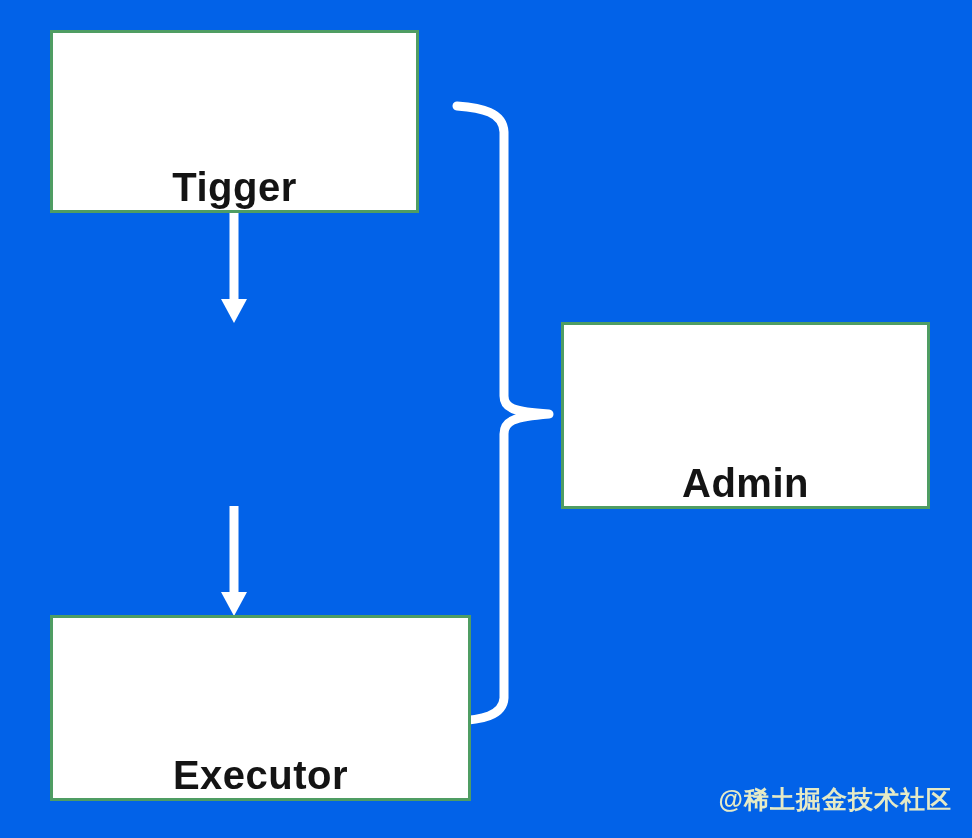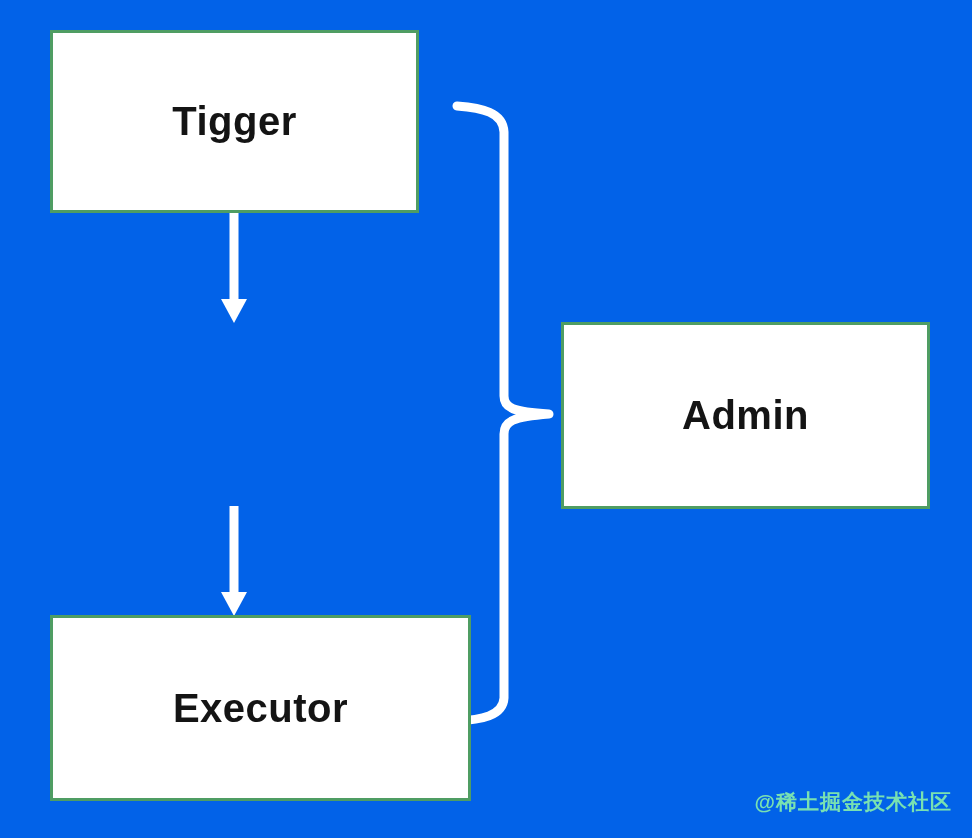--- a/index.html
+++ b/index.html
@@ -22,41 +22,41 @@
     width: 972px;
     height: 838px;
     pointer-events: none;
   }
   .node {
     position: absolute;
     background: #ffffff;
     border: 3px solid #4f9d63;
     box-sizing: border-box;
     display: flex;
-    align-items: center;
+    align-items: flex-end;
     justify-content: center;
   }
   .node-label {
     color: #141414;
     font-size: 40px;
     font-weight: bold;
     letter-spacing: 0.5px;
     white-space: nowrap;
   }
   .node-tigger    { left: 50px;  top: 30px;  width: 369px; height: 183px; }
   .node-scheduler { left: 50px;  top: 322px; width: 369px; height: 184px; }
   .node-executor  { left: 50px;  top: 615px; width: 421px; height: 186px; }
   .node-admin     { left: 561px; top: 322px; width: 369px; height: 187px; }
   .watermark {
     position: absolute;
     right: 20px;
     bottom: 22px;
-    font-size: 21px;
+    font-size: 25px;
     font-weight: bold;
-    color: #86efac;
+    color: #fef9c3;
     letter-spacing: 1px;
     opacity: 0.9;
   }
 </style>
 </head>
 <body>
 
 <div class="canvas">
 
   <svg class="layer" viewBox="0 0 972 838" xmlns="http://www.w3.org/2000/svg">

